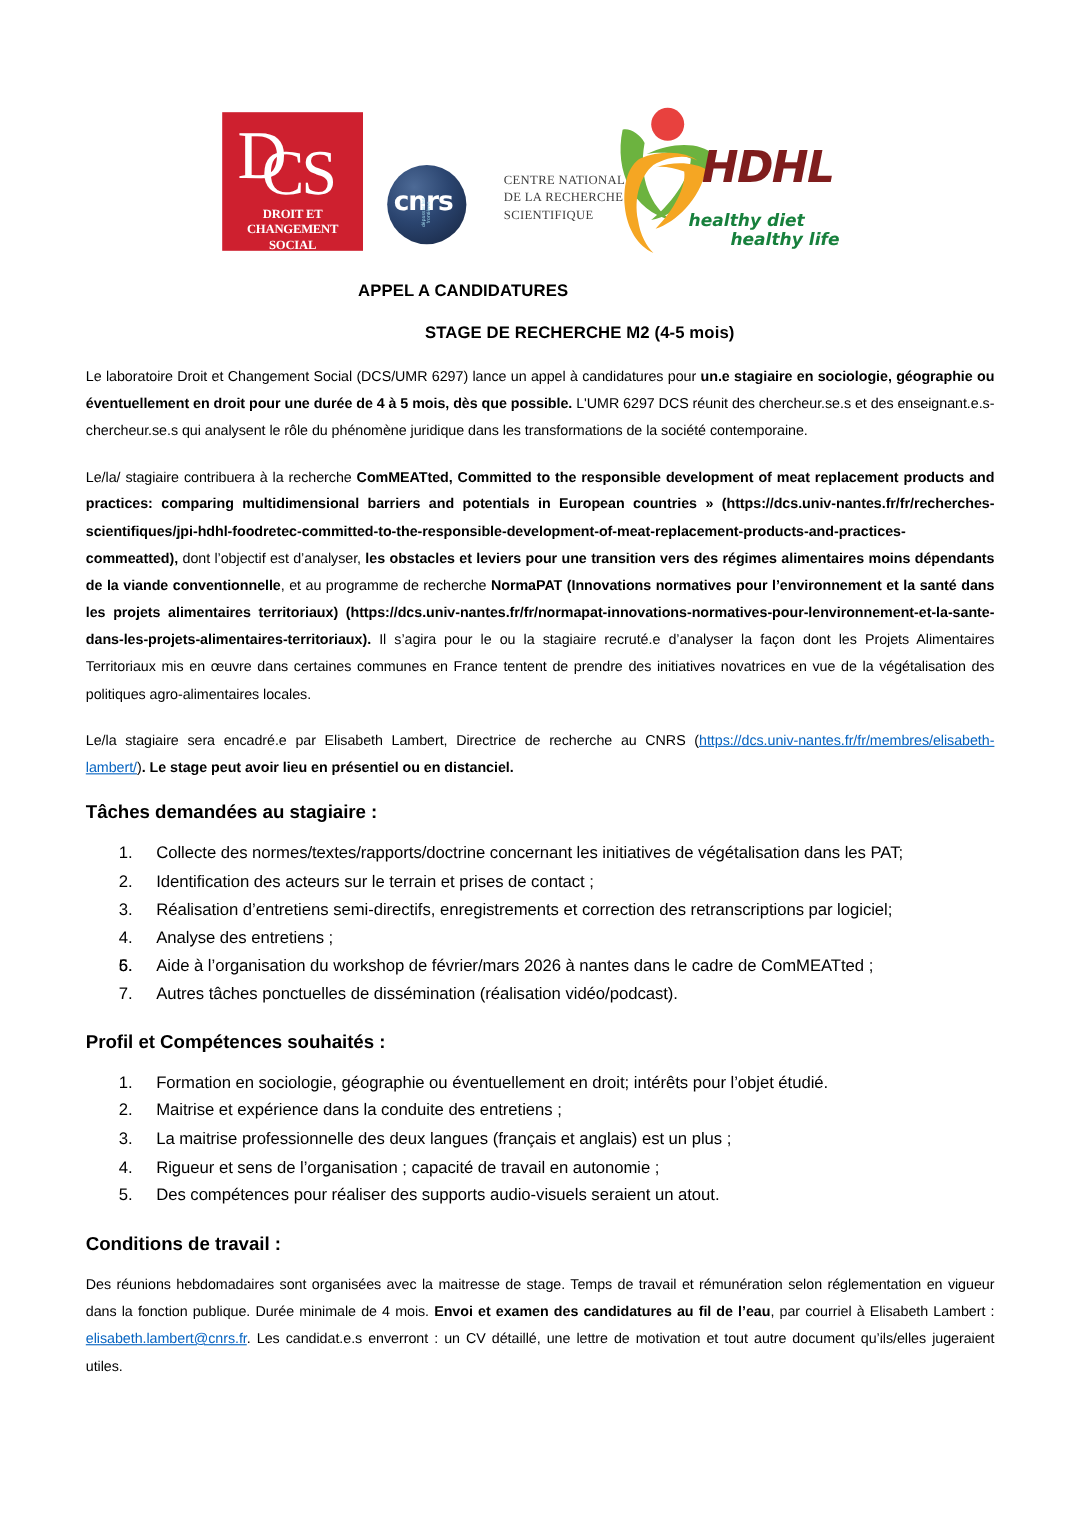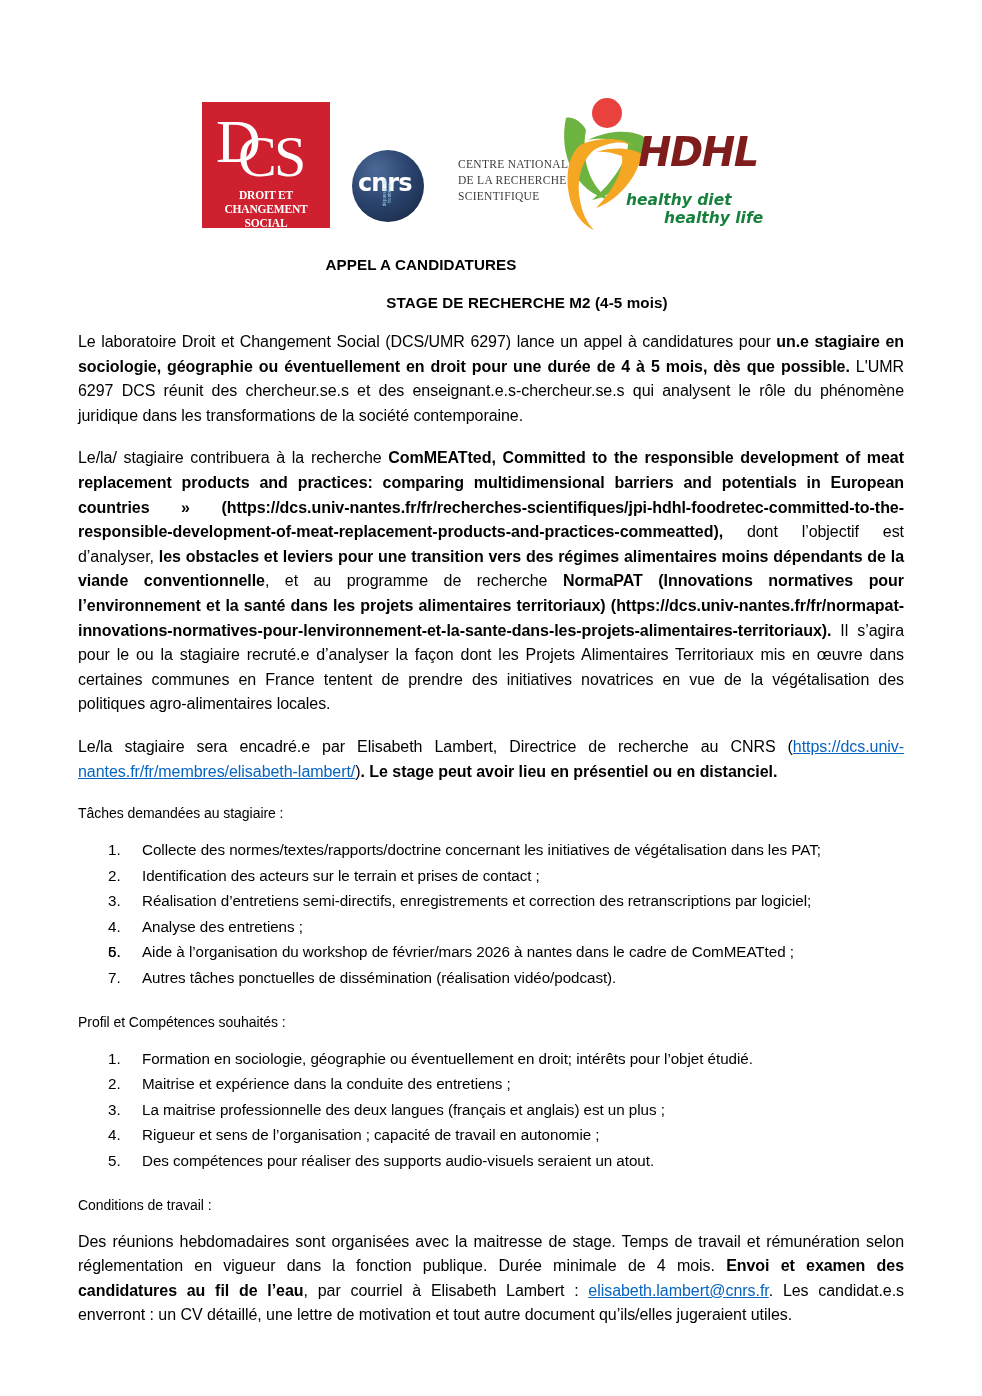--- a/index.html
+++ b/index.html
@@ -162,32 +162,32 @@
 
   .content {
     position: absolute;
     left: 78px;
     top: 330px;
     width: 826px;
   }
   p.body-par {
     margin: 0 0 18px 0;
     text-align: justify;
-    font-size: 16px;
+    font-size: 13px;
     line-height: 24.6px;
     letter-spacing: -0.05px;
   }
   p.body-par:last-child { margin-bottom: 0; }
   .b { font-weight: bold; }
   .lnk { color: #0563C1; text-decoration: underline; }
 
   h3.section-head {
     margin: 0 0 14px 0;
-    font-size: 14px;
-    font-weight: normal;
+    font-size: 17px;
+    font-weight: bold;
     line-height: 22px;
     letter-spacing: -0.05px;
   }
   ol.num-list {
     margin: 0 0 20px 0;
     padding: 0;
     list-style: none;
   }
   ol.num-list li {
     position: relative;

